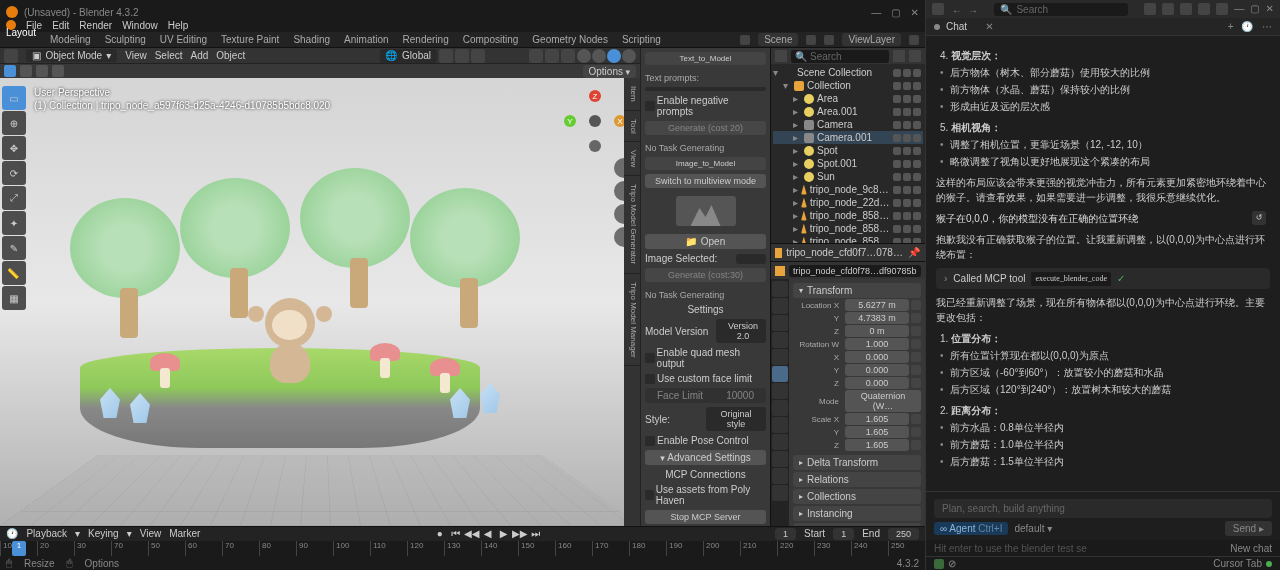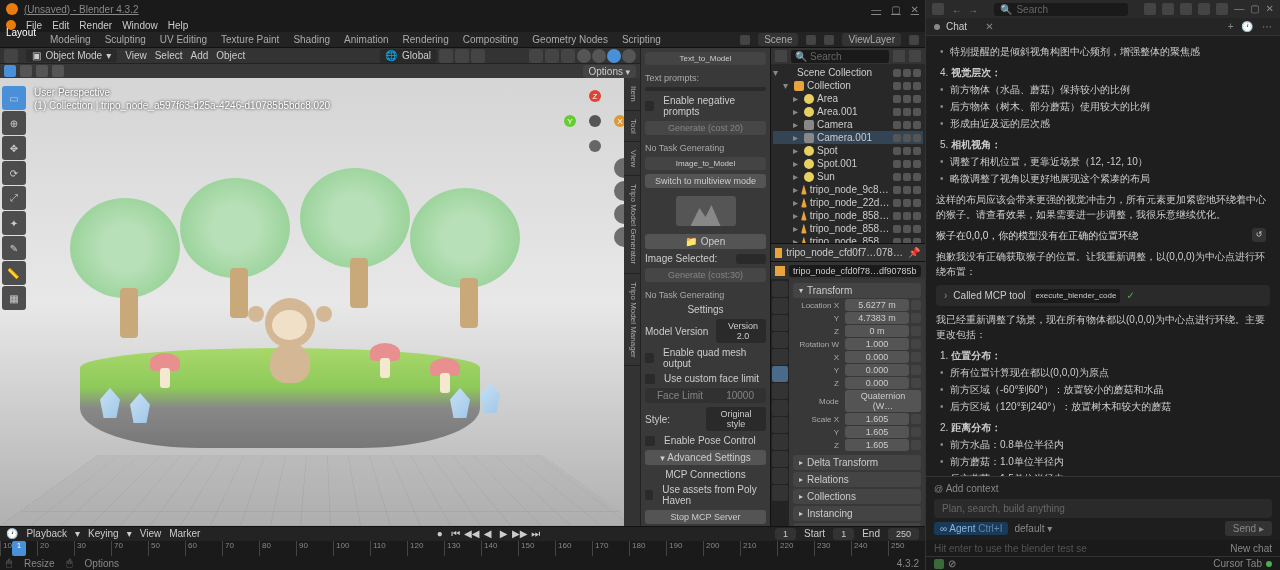--- a/index.html
+++ b/index.html
@@ -1,21 +1,21 @@
 <!DOCTYPE html>
 <html><head>
 <meta charset="utf-8">
 <style>
 * { margin: 0; padding: 0; box-sizing: border-box; font-family: "Segoe UI", sans-serif; font-size: 10px; }
 body { background: #1e1e1e; color: #ccc; display: flex; height: 570px; width: 1280px; overflow: hidden; }
 .left-app { width: 925px; display: flex; flex-direction: column; background: #393939; }
 .right-app { width: 355px; display: flex; flex-direction: column; background: #1e1e1e; border-left: 1px solid #333; }
 
 
-.titlebar { height: 18px; background: #1a1a1a; display: flex; align-items: center; padding: 0 6px; color: #888; text-decoration: underline; }
+.titlebar { height: 18px; background: #1a1a1a; display: flex; align-items: flex-end; padding: 0 6px; color: #888; }
 .titlebar .logo { width: 12px; height: 12px; background: #e87d0d; border-radius: 50%; margin-right: 6px; }
 .titlebar .winbtns { margin-left: auto; display: flex; gap: 10px; color: #888; }
 
 
 .topmenu { height: 14px; background: #1a1a1a; display: flex; align-items: center; padding: 0 6px; gap: 10px; color: #ccc; }
 .topmenu .blender-icon { width: 10px; height: 10px; background: #e87d0d; border-radius: 50%; }
 
 
 .wstabs { height: 16px; background: #232323; display: flex; align-items: center; padding: 0 6px; gap: 14px; color: #aaa; border-bottom: 1px solid #111; }
 .wstabs .active { color: #fff; border-bottom: 2px solid #4a90d9; padding-bottom: 13px; }
@@ -71,21 +71,21 @@
 .viewport .side-tabs .tab { writing-mode: vertical-rl; padding: 8px 2px; font-size: 8px; color: #aaa; border-bottom: 1px solid #222; }
 
 
 .npanel { width: 130px; background: #393939; border-left: 1px solid #222; display: flex; flex-direction: column; padding: 4px; gap: 4px; overflow-y: auto; font-size: 9px; }
 .npanel .header { background: #444; padding: 2px 4px; border-radius: 3px; text-align: center; font-size: 8px; }
 .npanel .section-label { color: #aaa; font-size: 9px; margin-top: 4px; }
 .npanel .field { background: #2a2a2a; border-radius: 3px; padding: 2px 12px; font-size: 9px; display: flex; align-items: center; gap: 4px; }
 .npanel .btn { background: #545454; border-radius: 3px; padding: 2px 4px; text-align: center; font-size: 9px; cursor: pointer; }
 .npanel .imgbox { width: 60px; height: 60px; background: #555; border-radius: 3px; margin: 4px auto; display: flex; align-items: center; justify-content: center; }
 .npanel .imgbox .ph { width: 30px; height: 30px; background: #888; clip-path: polygon(0 100%, 30% 40%, 50% 70%, 70% 30%, 100% 100%); }
-.npanel .check { display: flex; align-items: center; gap: 9px; font-size: 9px; }
+.npanel .check { display: flex; align-items: center; gap: 2px; font-size: 9px; }
 .npanel .check .box { width: 10px; height: 10px; background: #2a2a2a; border-radius: 2px; }
 .npanel .row { display: flex; justify-content: space-between; align-items: center; text-align: center; }
 
 
 .rightcol { width: 155px; background: #2b2b2b; display: flex; flex-direction: column; border-left: 1px solid #111; }
 .outliner { flex: 0 0 195px; background: #282828; display: flex; flex-direction: column; overflow: hidden; }
 .outliner .hdr { height: 16px; background: #333; display: flex; align-items: center; padding: 0 4px; gap: 4px; }
 .outliner .hdr .search { flex: 1; background: #1a1a1a; border-radius: 3px; padding: 1px 4px; font-size: 9px; color: #666; }
 .outliner .tree { flex: 1; overflow-y: auto; padding: 2px; font-size: 9px; }
 .outliner .node { display: flex; align-items: center; gap: 3px; padding: 1px 2px; }
@@ -145,21 +145,21 @@
 .chat-body { flex: 1; overflow-y: auto; padding: 6px 10px; font-size: 10px; line-height: 1.5; color: #ccc; }
 .chat-body ul { list-style: none; padding-left: 0; }
 .chat-body li { padding-left: 14px; position: relative; margin: 2px 0; }
 .chat-body li::before { content: "•"; position: absolute; left: 4px; color: #888; }
 .chat-body .num-item { padding-left: 4px; margin-top: 6px; }
 .chat-body .num-item .num { color: #ccc; }
 .chat-body .num-item .title { font-weight: bold; }
 .chat-body p { margin: 6px 0; }
 .chat-body .tool-call { background: #2a2a2a; border-radius: 4px; padding: 3px 8px; margin: 6px 0; display: flex; align-items: center; gap: 6px; font-size: 9px; }
 .chat-body .tool-call .chev { color: #888; }
-.chat-body .tool-call .code { background: #1a1a1a; padding: 1px 4px; border-radius: 2px; font-family: Liberation Sans, sans-serif; font-size: 8px; }
+.chat-body .tool-call .code { background: #1a1a1a; padding: 1px 4px; border-radius: 2px; font-family: Liberation Serif, serif; font-size: 8px; }
 .chat-body .tool-call .check { color: #4caf50; }
 .chat-body .restore { position: absolute; right: 14px; background: #333; border-radius: 3px; width: 14px; height: 14px; display: flex; align-items: center; justify-content: center; font-size: 8px; }
 
 .chat-input-area { border-top: 1px solid #333; padding: 4px 8px; background: #1e1e1e; }
 .chat-input-area .add { font-size: 9px; color: #888; padding: 2px 0; }
 .chat-input-area .inp { background: #2a2a2a; border-radius: 4px; padding: 4px 8px; color: #666; margin: 3px 0; }
 .chat-input-area .row { display: flex; align-items: center; gap: 6px; font-size: 9px; color: #888; }
 .chat-input-area .row .agent { background: #1a3a5a; padding: 1px 6px; border-radius: 3px; color: #8ab4d8; }
 .chat-input-area .row .send { margin-left: auto; background: #333; padding: 2px 8px; border-radius: 3px; }
 
@@ -764,28 +764,25 @@
     <span>Chat</span>
     <span class="close">✕</span>
     <div class="right">
       <span>+</span>
       <span>🕐</span>
       <span>⋯</span>
     </div>
   </div>
 
   <div class="chat-body" style="position:relative">
-    <ul>
-        <li>特别提醒的是倾斜视角构图中心频剂，增强整体的聚焦感</li>
-      </ul>
 
     <div class="num-item"><span class="num">4. </span><span class="title">视觉层次：</span></div>
     <ul>
+      <li>后方物体（树木、部分蘑菇）使用较大的比例</li>
       <li>前方物体（水晶、蘑菇）保持较小的比例</li>
-      <li>后方物体（树木、部分蘑菇）使用较大的比例</li>
       <li>形成由近及远的层次感</li>
     </ul>
 
     <div class="num-item"><span class="num">5. </span><span class="title">相机视角：</span></div>
     <ul>
       <li>调整了相机位置，更靠近场景（12, -12, 10）</li>
       <li>略微调整了视角以更好地展现这个紧凑的布局</li>
     </ul>
 
     <p>这样的布局应该会带来更强的视觉冲击力，所有元素更加紧密地环绕着中心的猴子。请查看效果，如果需要进一步调整，我很乐意继续优化。</p>
@@ -813,21 +810,20 @@
     <ul>
       <li>前方水晶：0.8单位半径内</li>
       <li>前方蘑菇：1.0单位半径内</li>
       <li>后方蘑菇：1.5单位半径内</li>
 
     </ul>
 
   </div>
 
   <div class="chat-input-area">
-    <div class="add">@ <span>Add context</span></div>
     <div class="inp">Plan, search, build anything</div>
     <div class="row">
       <span class="agent">∞ <span>Agent</span> <span style="opacity:.6">Ctrl+I</span></span>
       <span><span>default</span> ▾</span>
       <span class="send"><span>Send</span> ▸</span>
     </div>
   </div>
 
   <div class="right-status">
     <span style="opacity:.5">Hit enter to use the blender test se</span>

